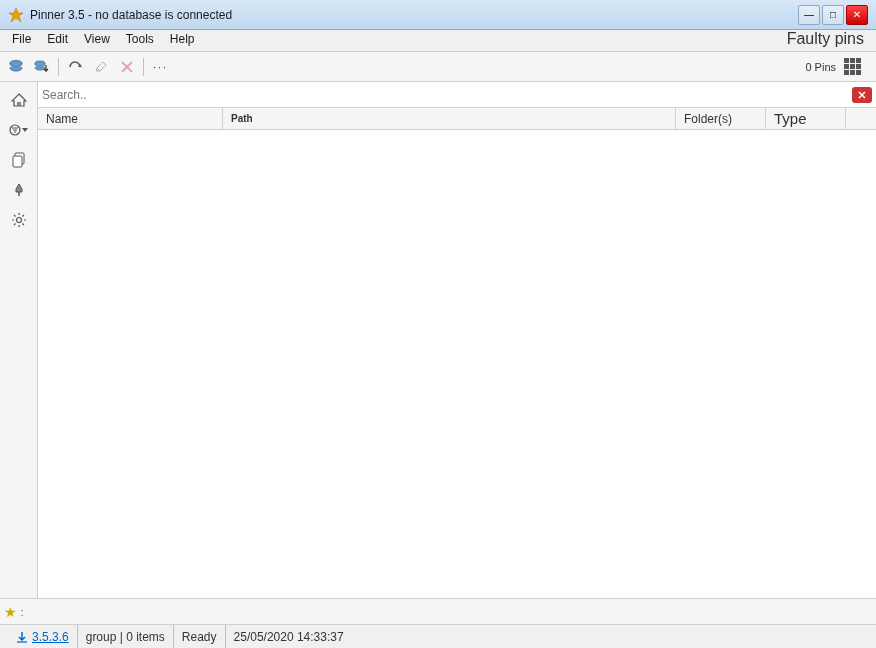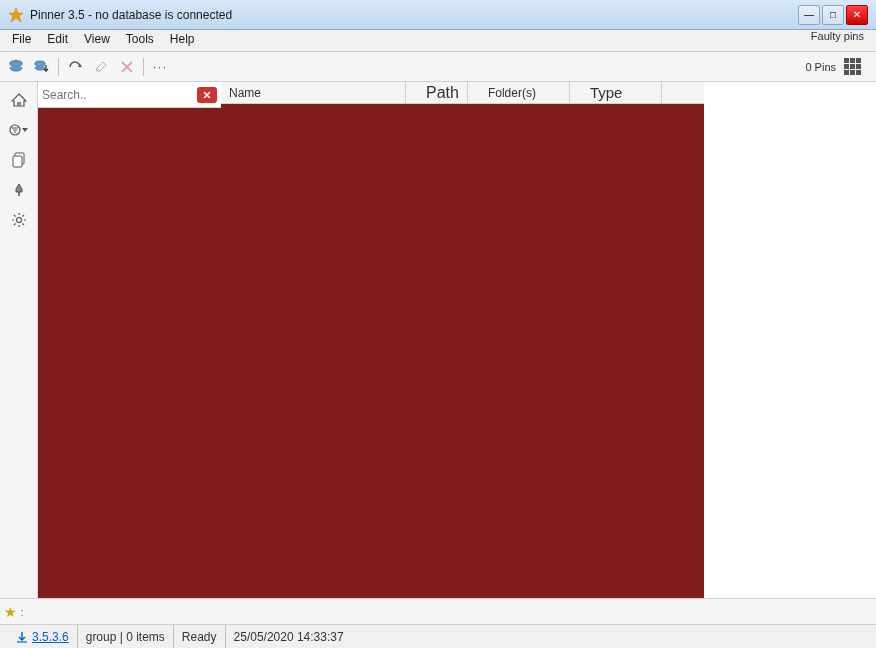--- a/index.html
+++ b/index.html
@@ -184,51 +184,51 @@
       cursor: pointer;
       color: white;
       font-size: 10px;
       font-weight: bold;
     }
 
     
     .content-area {
       flex: 1;
       display: flex;
-      flex-direction: row;
+      flex-direction: column;
       background: #7f1d1d;
       overflow: hidden;
     }
     .table-header {
       display: flex;
       border-bottom: 1px solid #d0d0d0;
       background: #f5f5f5;
       height: 22px;
-      gap: 12px;
     }
     .col-name {
       width: 185px;
       min-width: 185px;
       padding: 0 8px;
       font-size: 12px;
       color: #333;
       border-right: 1px solid #d0d0d0;
       height: 100%;
       display: flex;
       align-items: center;
     }
     .col-path {
       flex: 1;
       padding: 0 8px;
-      font-size: 16px;
+      font-size: 10px;
       color: #333;
       border-right: 1px solid #d0d0d0;
       height: 100%;
       display: flex;
       align-items: center;
+      font-weight: bold;
     }
     .col-folders {
       width: 90px;
       min-width: 90px;
       padding: 0 8px;
       font-size: 12px;
       color: #333;
       border-right: 1px solid #d0d0d0;
       height: 100%;
       display: flex;
@@ -327,21 +327,21 @@
   </div>
 </div>
 
 <div class="menu-bar">
   <span class="menu-item">File</span>
   <span class="menu-item">Edit</span>
   <span class="menu-item">View</span>
   <span class="menu-item">Tools</span>
   <span class="menu-item">Help</span>
   <div style="margin-left: auto; display: flex; align-items: center; gap: 8px; padding-right: 8px;">
-    <span style="font-size:11px;color:#333;">Faulty pins</span>
+    <span style="font-size:16px;color:#333;">Faulty pins</span>
   </div>
 </div>
 
 <div class="toolbar">
 
   <div class="tool-btn">
     <svg width="16" height="16" viewBox="0 0 16 16">
       <ellipse cx="8" cy="4" rx="6" ry="2.5" fill="#6699cc" stroke="#4477aa" stroke-width="1"></ellipse>
       <path d="M2 4 Q2 8 8 8 Q14 8 14 4" fill="#6699cc" stroke="#4477aa" stroke-width="1"></path>
       <path d="M2 8 Q2 12 8 12 Q14 12 14 8" fill="#6699cc" stroke="#4477aa" stroke-width="1"></path>

